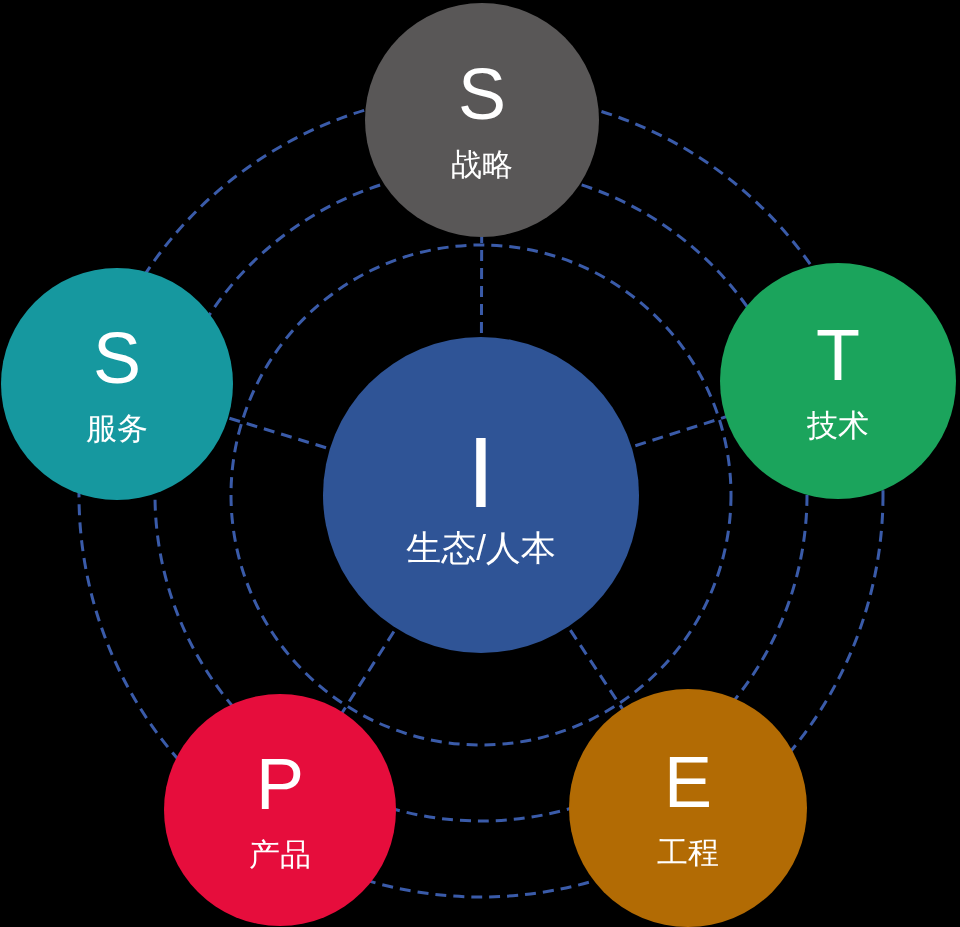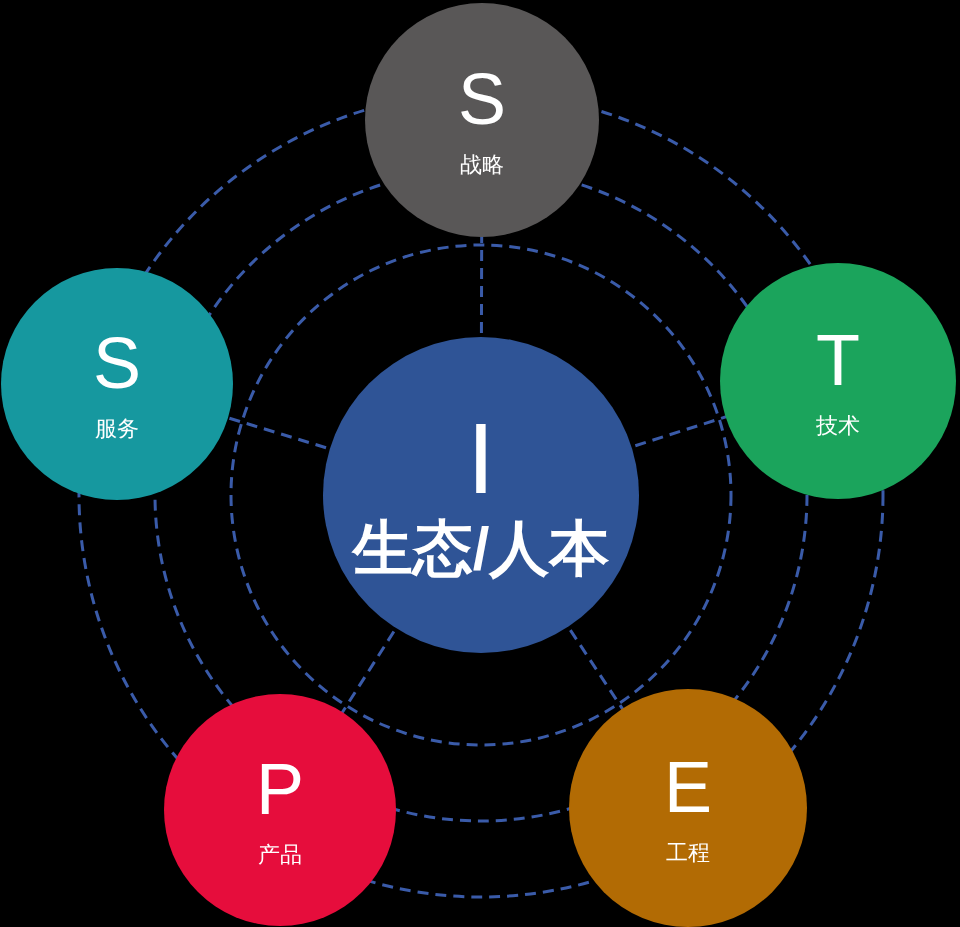--- a/index.html
+++ b/index.html
@@ -39,23 +39,23 @@
   }
   .node .letter {
     line-height: 1;
     font-weight: 400;
   }
   .node .label {
     line-height: 1.15;
     font-weight: 400;
   }
   .node.outer .letter { font-size: 72px; }
-  .node.outer .label  { font-size: 22px; margin-top: 17px; text-align: center; }
+  .node.outer .label  { font-size: 31px; margin-top: 17px; text-align: center; }
   .node.center .letter { font-size: 100px; font-weight: 500; }
-  .node.center .label  { font-size: 60px; margin-top: 6px; font-weight: 700; }
+  .node.center .label  { font-size: 35px; margin-top: 6px; font-weight: 400; }
 
   
   .n-center      { left: 323px; top: 337px; width: 316px; height: 316px; }
   .n-strategy    { left: 365px; top:   3px; width: 234px; height: 234px; }
   .n-technology  { left: 720px; top: 263px; width: 236px; height: 236px; }
   .n-engineering { left: 569px; top: 689px; width: 238px; height: 238px; }
   .n-product     { left: 164px; top: 694px; width: 232px; height: 232px; }
   .n-service     { left:   1px; top: 268px; width: 232px; height: 232px; }
 </style>
 </head>

